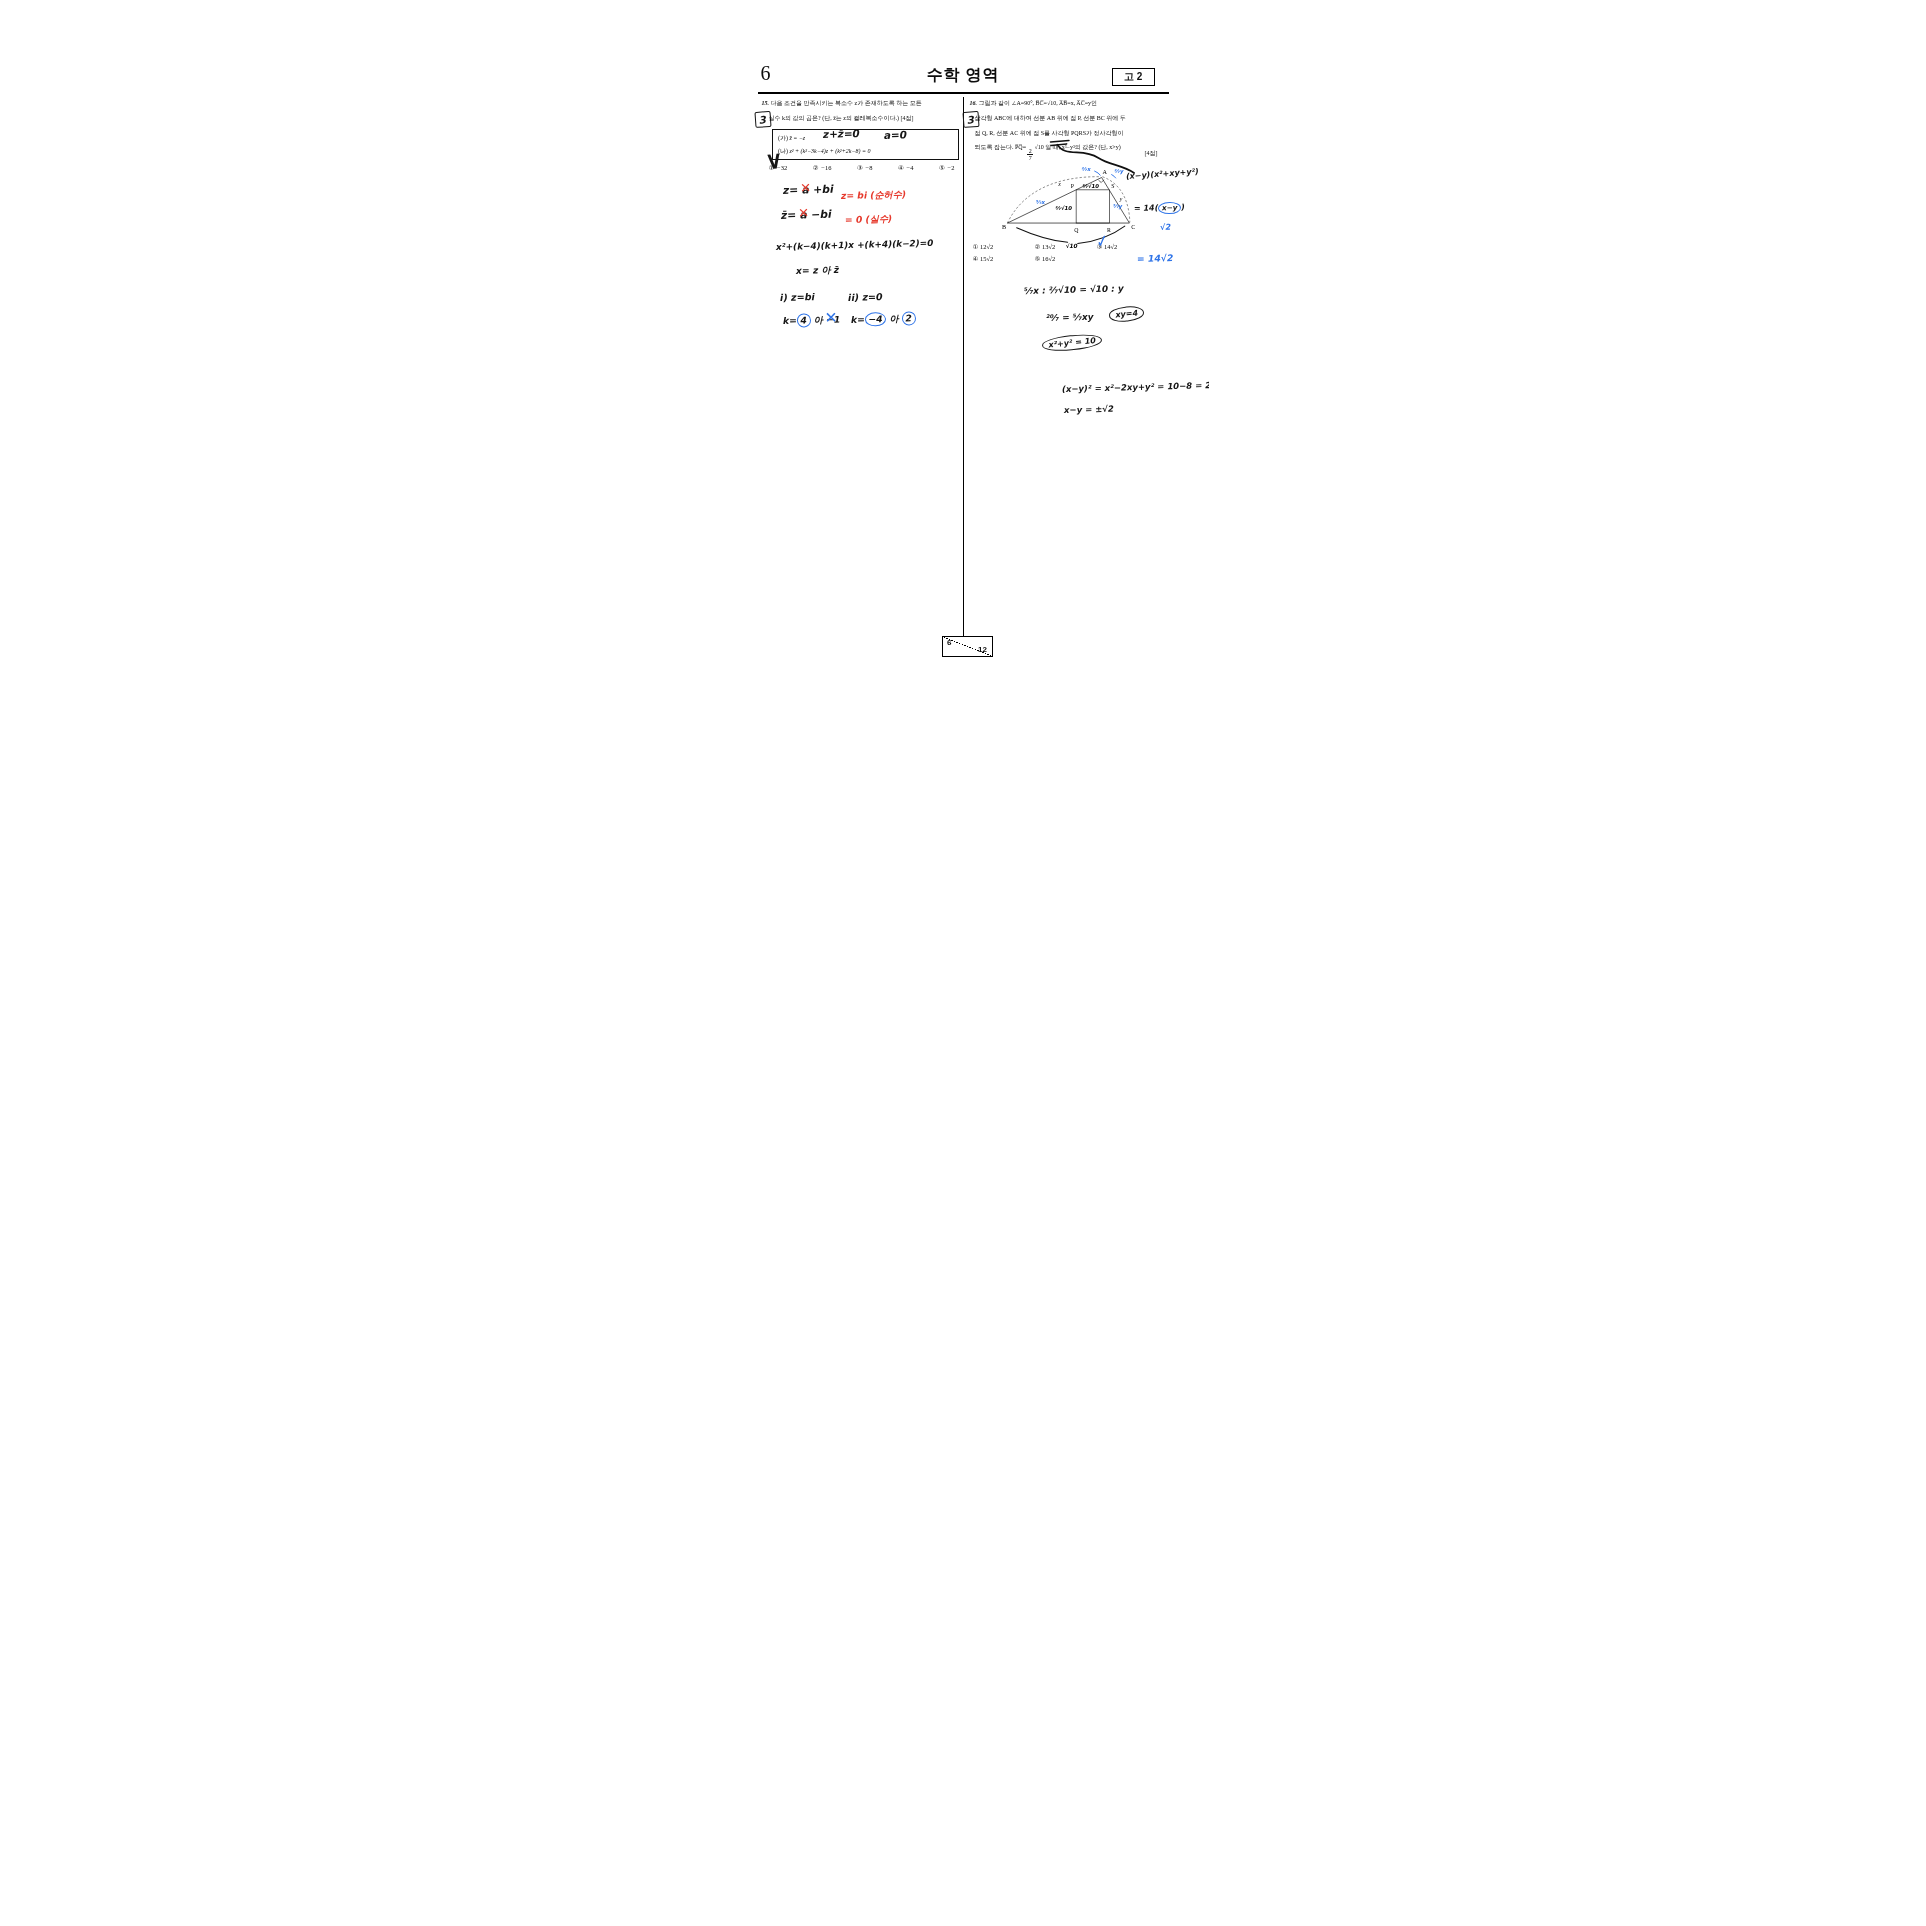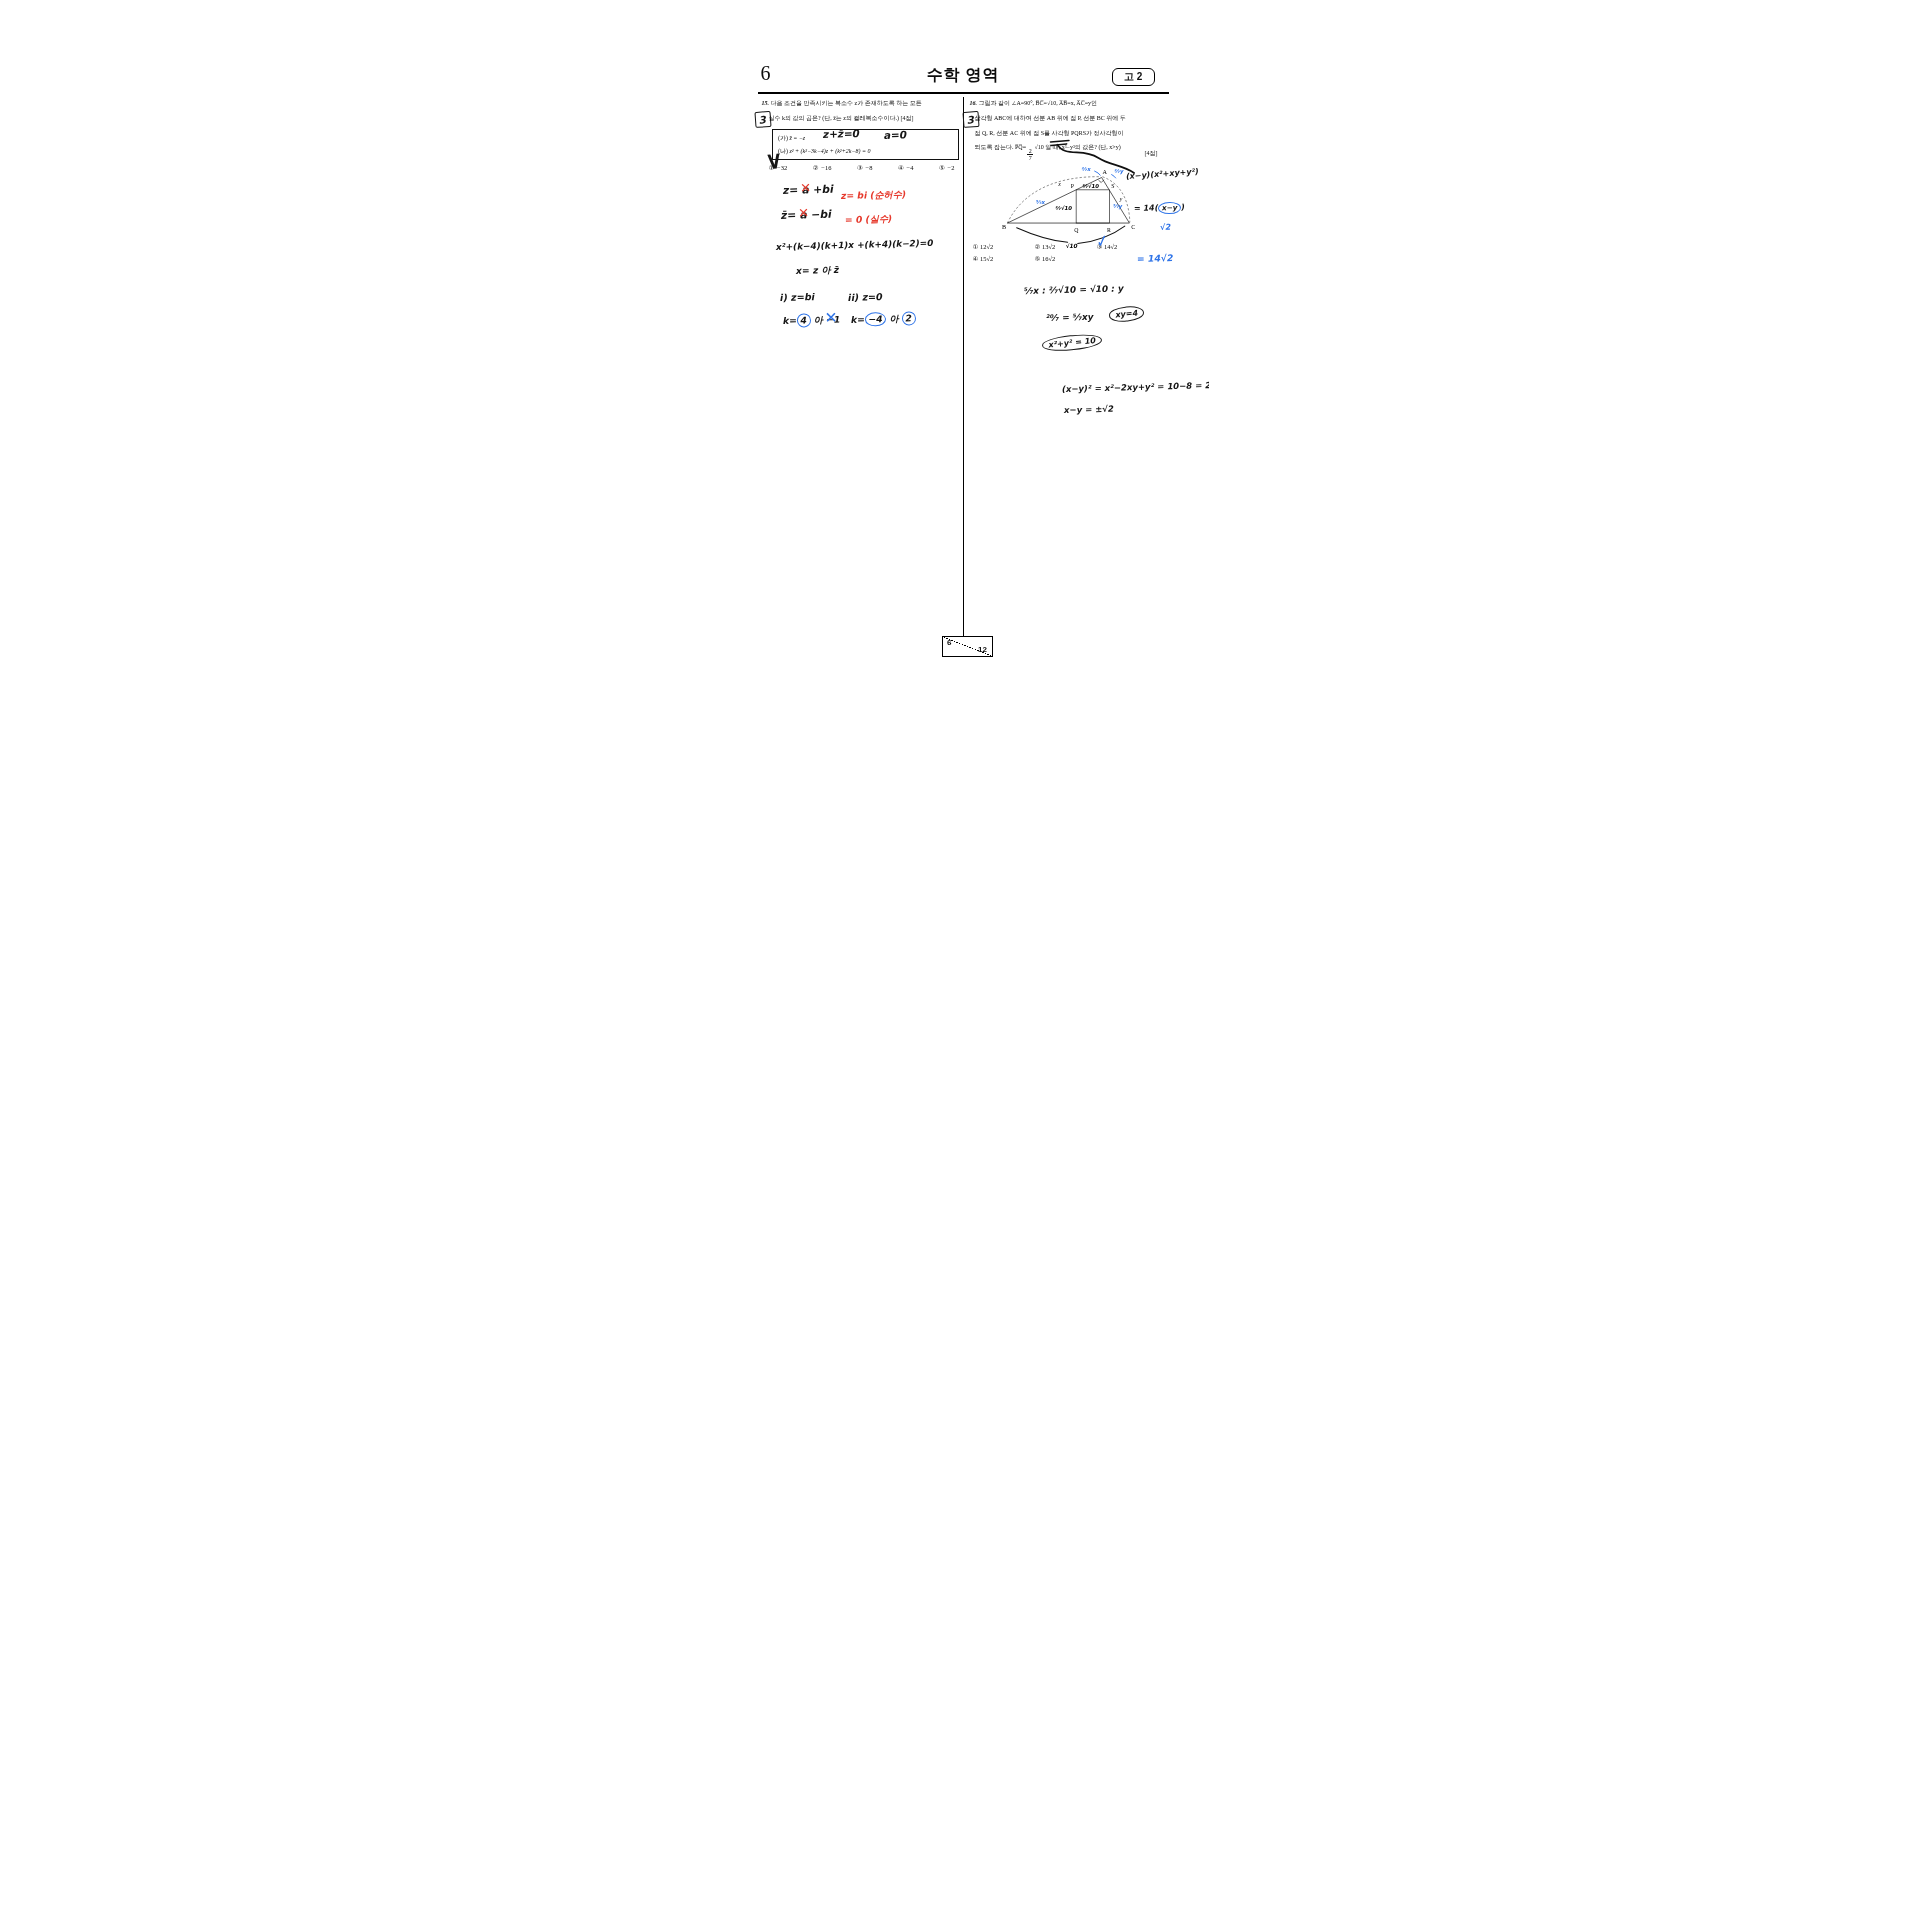--- a/index.html
+++ b/index.html
@@ -2,21 +2,21 @@
 <html style="font-size:6.2px"><head>
 <meta charset="utf-8">
 <style>
   html,body{margin:0;padding:0;background:#ffffff;}
   .page{position:relative;width:491px;height:695px;margin:0 auto;background:#fff;overflow:hidden;
         font-family:"Liberation Serif",serif;color:#0c0c0c;}
   .abs{position:absolute;}
   .print{font-family:"Liberation Serif",serif;color:#0c0c0c;white-space:nowrap;}
   .pnum{font-style:italic;font-weight:bold;}
   .title{font-family:"Liberation Sans",sans-serif;font-weight:bold;}
-  .badge{border:1.3px solid #000;border-radius:6px;padding:1.2px 11.6px;
+  .badge{border:1.3px solid #000;border-radius:0;padding:1.2px 11.6px;
          font-family:"Liberation Sans",sans-serif;font-weight:bold;font-size:10px;white-space:nowrap;}
   .rule{background:#000;}
   .condbox{border:0.8px solid #111;}
   .hw{font-family:"DejaVu Sans",sans-serif;font-style:italic;font-weight:600;color:#161616;
       white-space:nowrap;transform:rotate(-1.5deg);transform-origin:left center;}
   .hw-blue{color:#2f74e8;}
   .hw-red{color:#e63a2d;}
   .circ-blue{display:inline-block;border:1.2px solid #2f74e8;border-radius:50%;padding:0 2.7px 0.8px;color:#161616;}
   .circ-black{display:inline-block;border:1.3px solid #1a1a1a;border-radius:48%;padding:1.5px 5.4px 2.3px;transform:rotate(-4deg);}
   .rel{position:relative;display:inline-block;}

